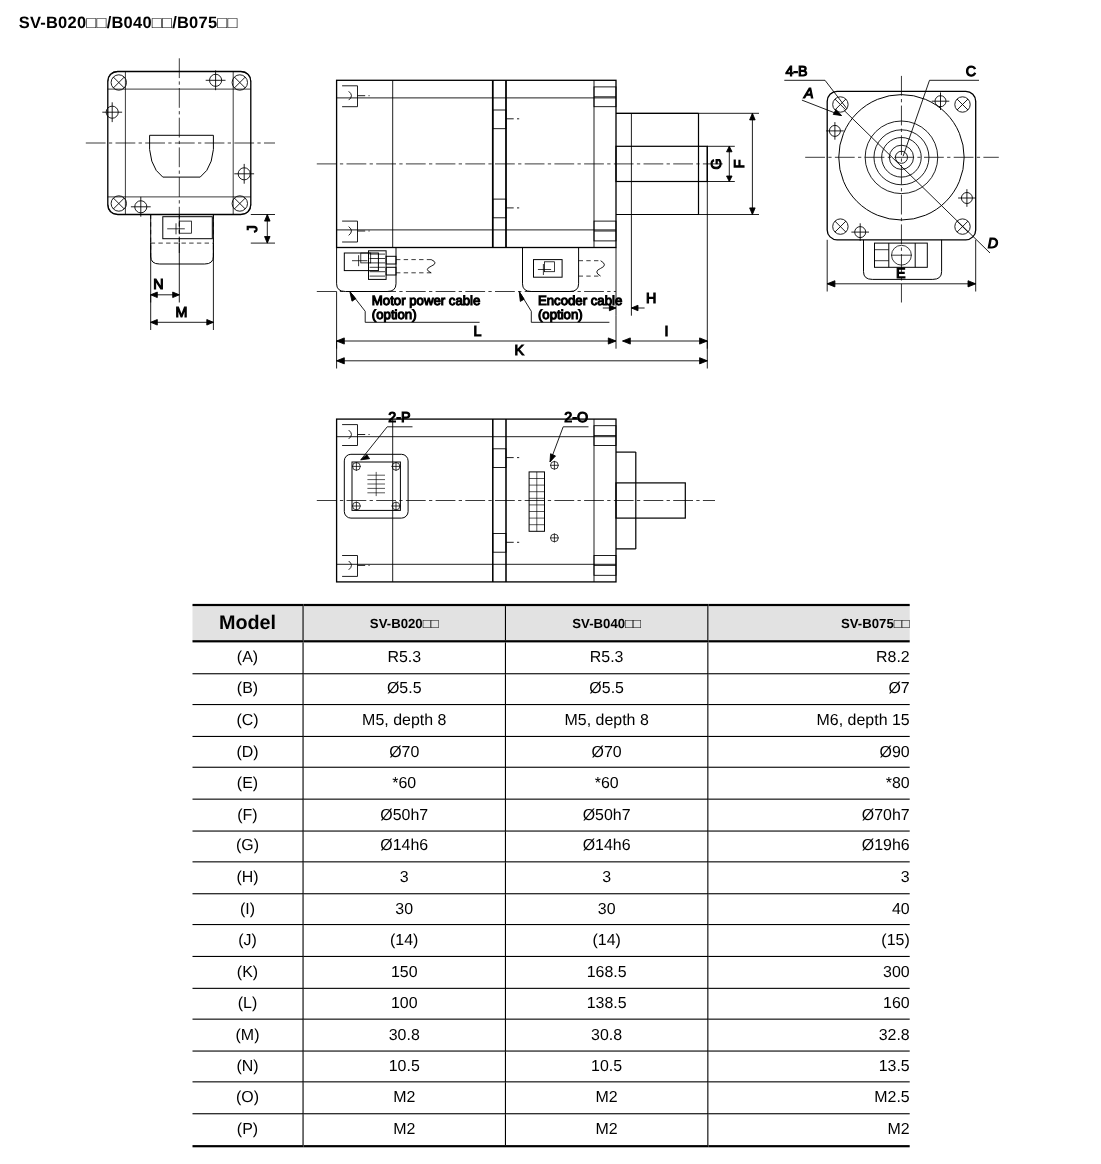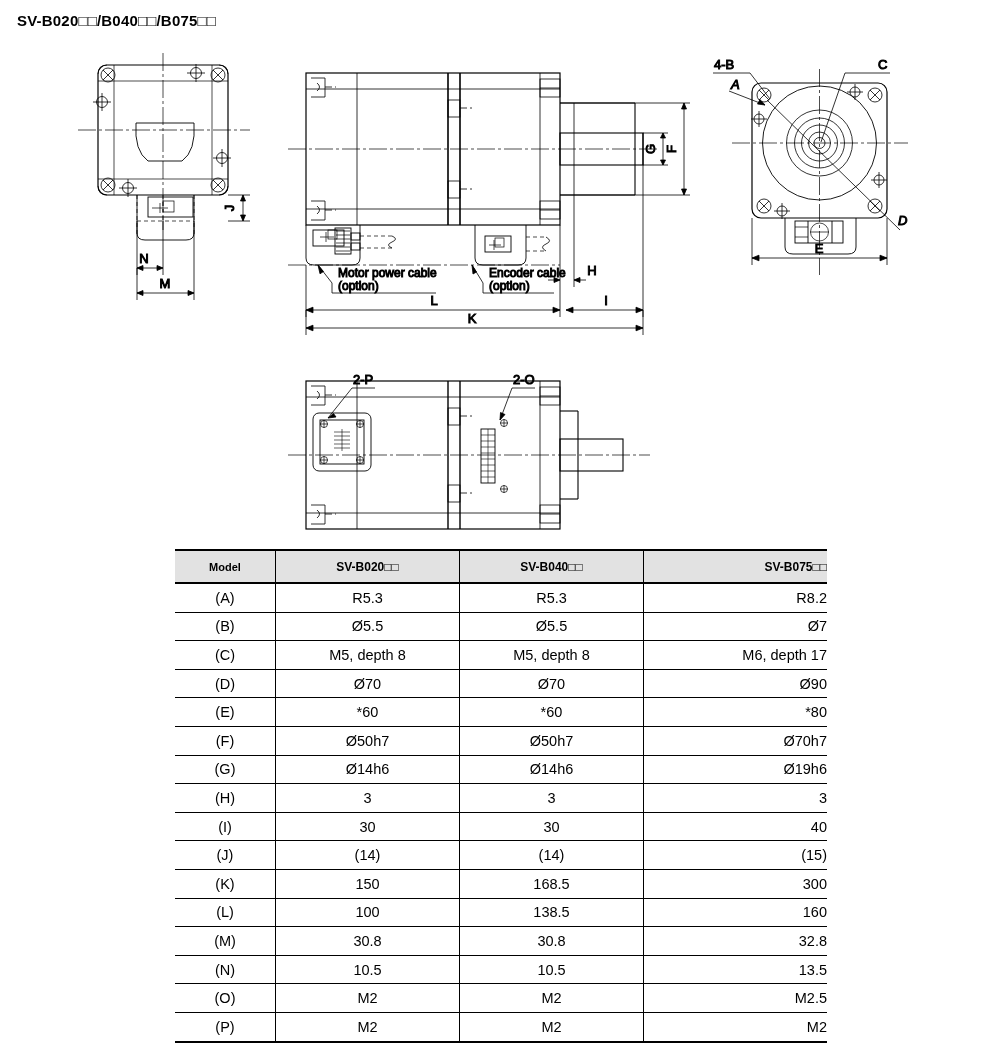--- a/index.html
+++ b/index.html
@@ -62,21 +62,21 @@
   }
   table.spec thead th {
     background: #e2e2e2;
     font-weight: bold;
     font-size: 12px;
     height: 31px;
     border-top: 2.2px solid #000;
     border-bottom: 2.2px solid #000;
   }
   table.spec thead th.model-col {
-    font-size: 11px;
+    font-size: 18px;
   }
   table.spec tbody td {
     border-top: none;
     border-bottom: 1px solid #000;
   }
   table.spec tbody tr:last-child td {
     border-bottom: 2.2px solid #000;
   }
   table.spec td.label-col,
   table.spec th.model-col {
@@ -566,21 +566,21 @@
           <tr>
             <td class="label-col">(B)</td>
             <td class="val">Ø5.5</td>
             <td class="val">Ø5.5</td>
             <td class="val">Ø7</td>
           </tr>
           <tr>
             <td class="label-col">(C)</td>
             <td class="val">M5, depth 8</td>
             <td class="val">M5, depth 8</td>
-            <td class="val">M6, depth 17</td>
+            <td class="val">M6, depth 15</td>
           </tr>
           <tr>
             <td class="label-col">(D)</td>
             <td class="val">Ø70</td>
             <td class="val">Ø70</td>
             <td class="val">Ø90</td>
           </tr>
           <tr>
             <td class="label-col">(E)</td>
             <td class="val">*60</td>

